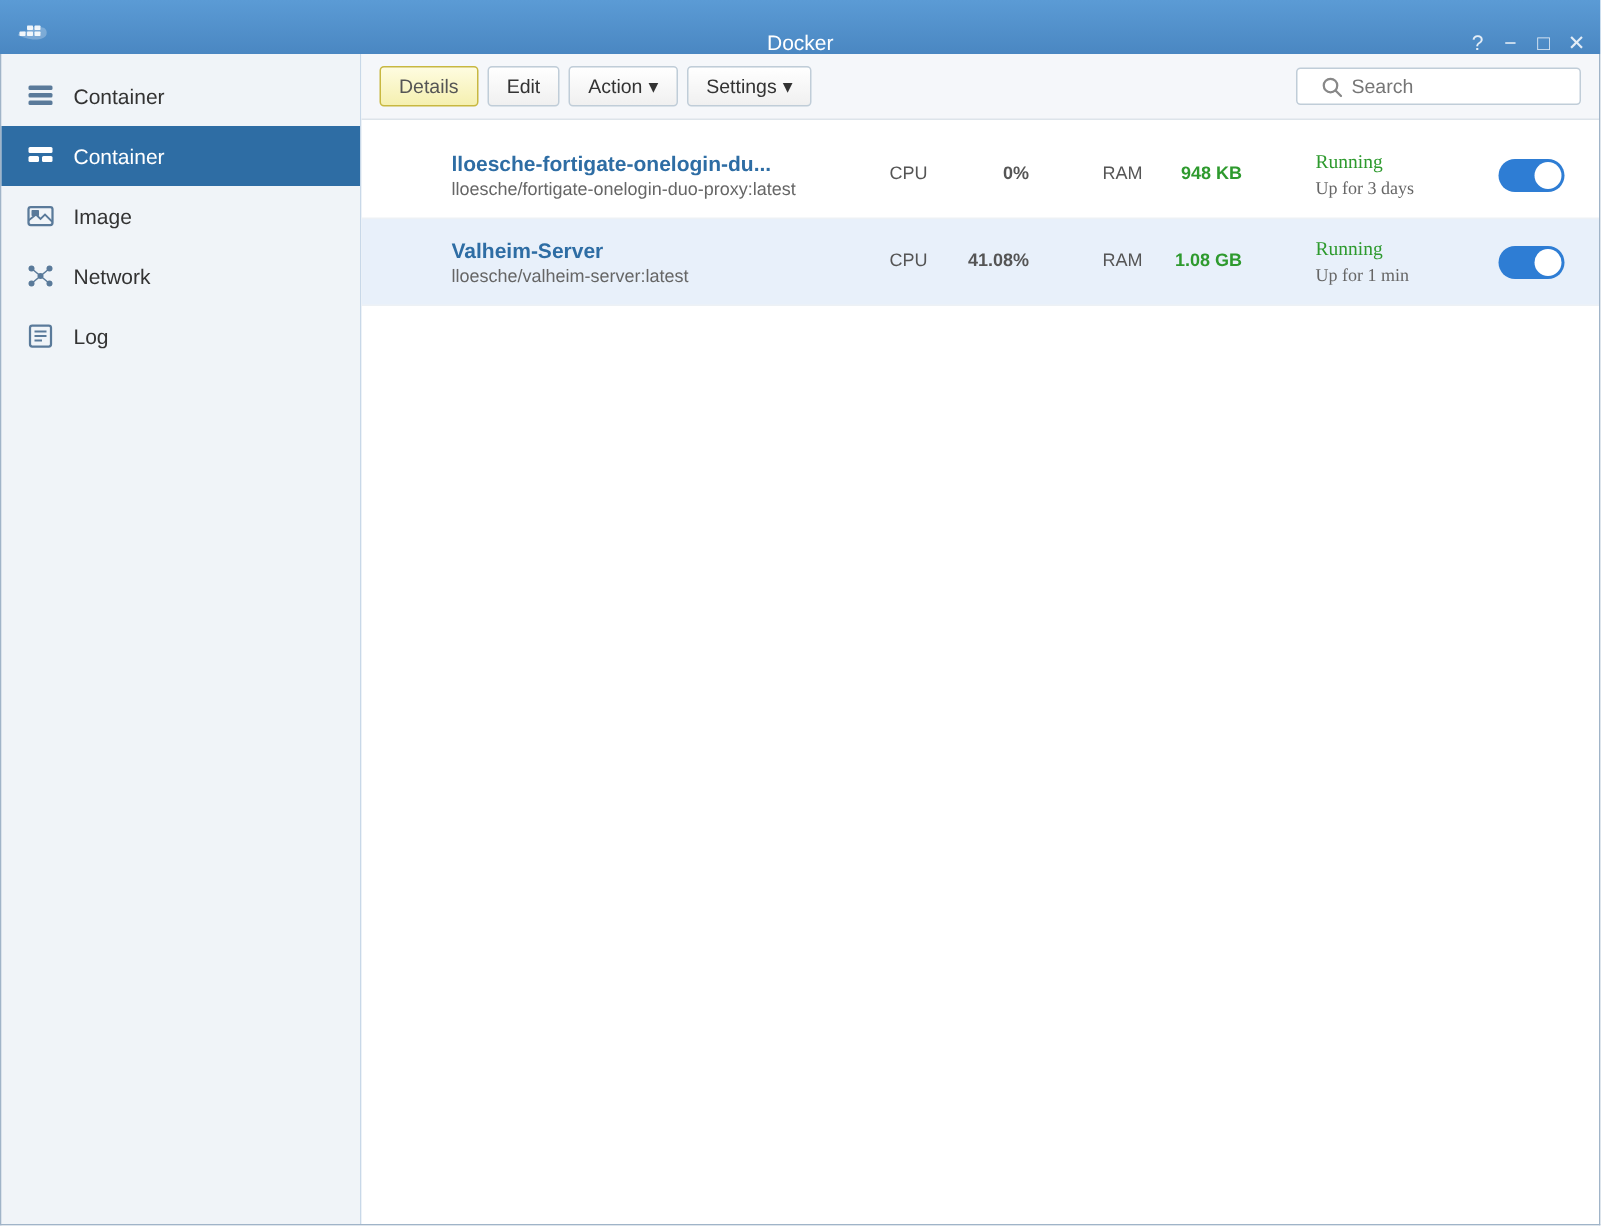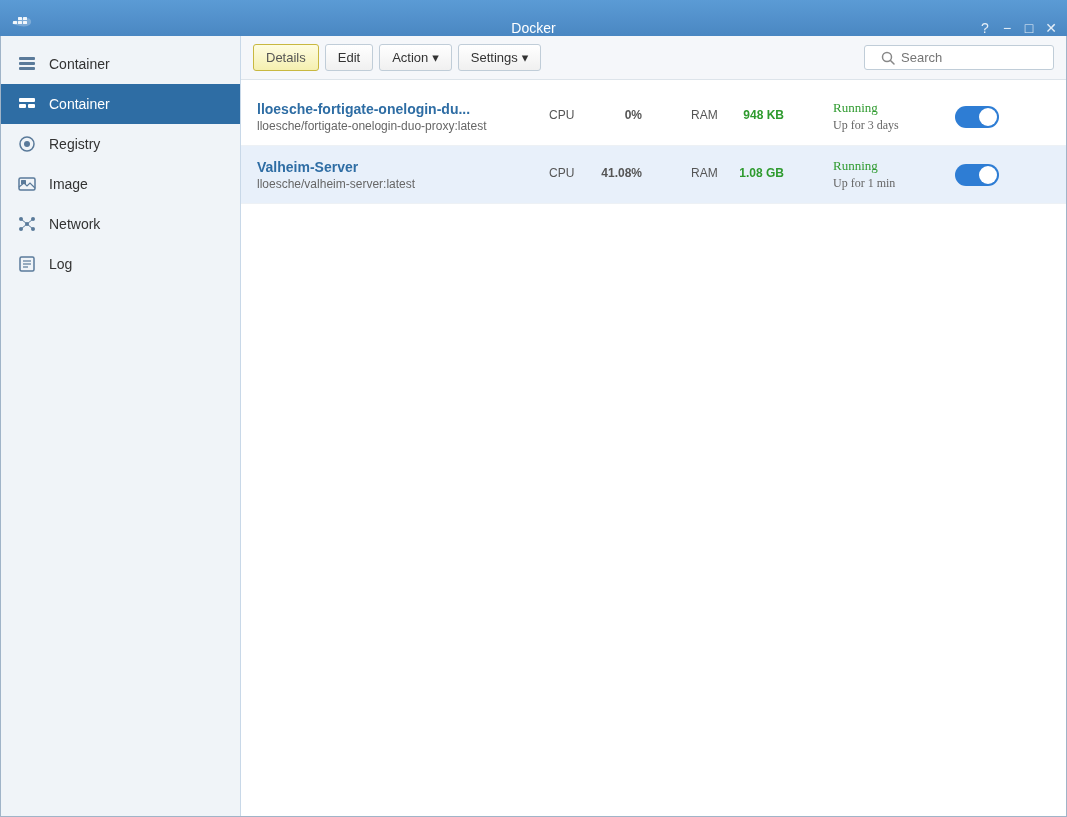--- a/index.html
+++ b/index.html
@@ -154,20 +154,21 @@
       padding: 8px 16px;
       border-bottom: 1px solid #edf1f5;
       gap: 12px;
       min-height: 58px;
     }
     .container-row.selected {
       background: #e8f0fa;
     }
     .container-info {
       flex: 0 0 280px;
+      margin-left: 44px;
     }
     .container-name {
       font-size: 14px;
       font-weight: 600;
       color: #2e6da4;
       white-space: nowrap;
       overflow: hidden;
       text-overflow: ellipsis;
       max-width: 270px;
     }
@@ -296,29 +297,20 @@
       <div class="sidebar-icon">
         <svg width="18" height="18" viewBox="0 0 18 18" fill="none">
           <rect x="1" y="3" width="16" height="4" rx="1" fill="white"></rect>
           <rect x="1" y="9" width="7" height="4" rx="1" fill="white"></rect>
           <rect x="10" y="9" width="7" height="4" rx="1" fill="white"></rect>
         </svg>
       </div>
       <span>Container</span>
     </div>
 
-    <div class="sidebar-item">
-      <div class="sidebar-icon">
-        <svg width="18" height="18" viewBox="0 0 18 18" fill="none">
-          <circle cx="9" cy="9" r="7" stroke="#5a7a9a" stroke-width="1.5" fill="none"></circle>
-          <circle cx="9" cy="9" r="3" fill="#5a7a9a"></circle>
-        </svg>
-      </div>
-      <span>Registry</span>
-    </div>
 
     <div class="sidebar-item">
       <div class="sidebar-icon">
         <svg width="18" height="18" viewBox="0 0 18 18" fill="none">
           <rect x="1" y="3" width="16" height="12" rx="1.5" stroke="#5a7a9a" stroke-width="1.5" fill="none"></rect>
           <rect x="3" y="5" width="5" height="4" rx="0.5" fill="#5a7a9a"></rect>
           <path d="M1 12 L6 8 L9 11 L12 8 L17 13" stroke="#5a7a9a" stroke-width="1.2" fill="none"></path>
         </svg>
       </div>
       <span>Image</span>

